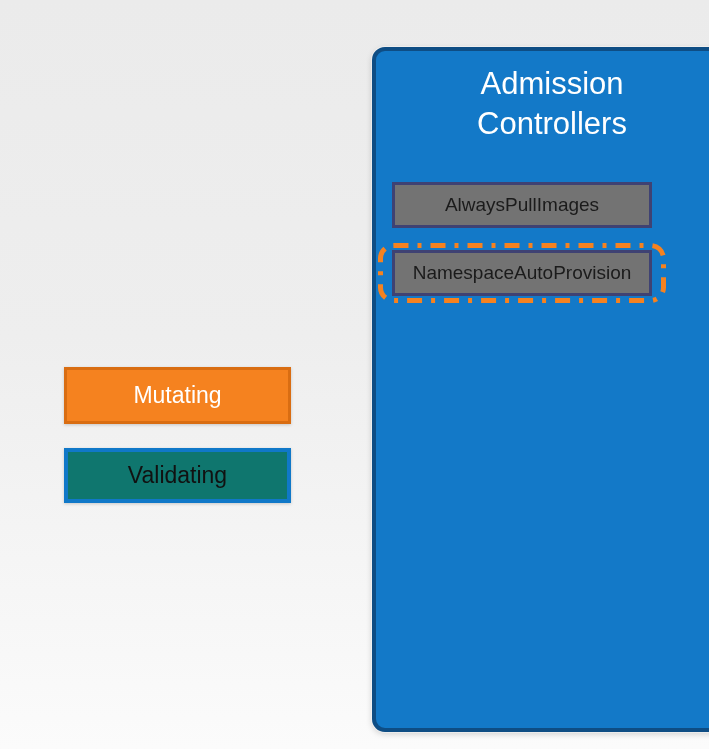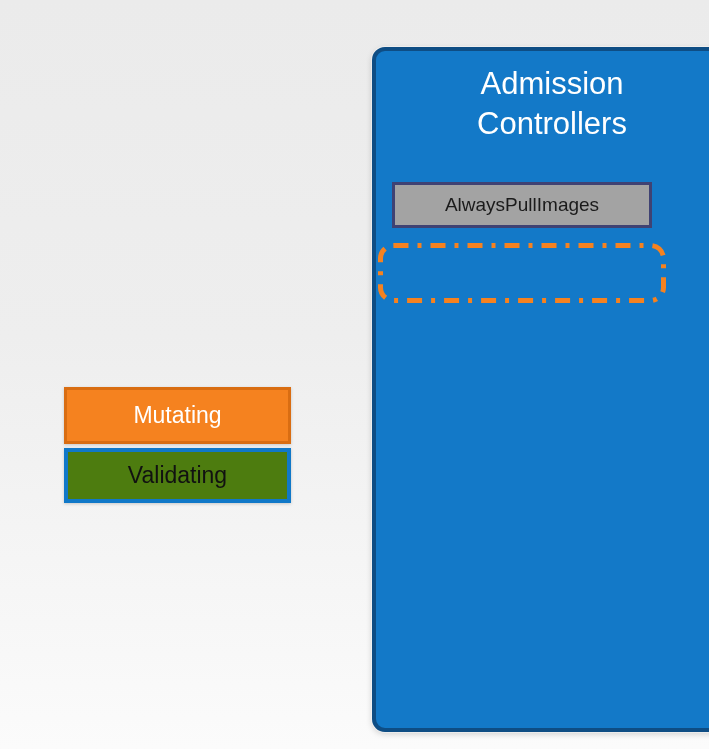--- a/index.html
+++ b/index.html
@@ -26,21 +26,21 @@
     font-size: 31px; line-height: 40px;
   }
   .panel-title span { display: inline-block; width: 210px; }
 
   .controllers {
     position: absolute; top: 131px; left: 0; width: 292px;
     display: flex; flex-direction: column; align-items: center;
   }
   .ctrl-box {
     width: 260px; height: 46px; box-sizing: border-box;
-    background: #a3a3a3;
+    background: #737373;
     border: 3px solid #3f4273;
     display: flex; align-items: center; justify-content: center;
     font-size: 19px; color: #1b1b1b;
     text-align: center; white-space: nowrap;
   }
   .mb { margin-bottom: 22px; }
 
   .dash-wrap {
     position: relative; width: 288px; height: 60px;
     display: flex; align-items: center; justify-content: center;
@@ -51,26 +51,26 @@
   .wrap-validating { margin-bottom: 15px; }
 
   
   .legend-box {
     position: absolute; left: 64px; width: 227px; box-sizing: border-box;
     display: flex; align-items: center; justify-content: center;
     font-size: 23px;
     box-shadow: 0 1px 3px rgba(0,0,0,0.18);
   }
   .legend-mutating {
-    top: 387px; height: 57px;
+    top: 367px; height: 57px;
     background: #f5821f; border: 3px solid #d96d12; color: #ffffff;
   }
   .legend-validating {
     top: 448px; height: 55px;
-    background: #4d7c0f; border: 4px solid #1078c8; color: #111111;
+    background: #0f766e; border: 4px solid #1078c8; color: #111111;
   }
 </style>
 </head>
 <body>
 
 <div class="stage">
 
   <div class="legend-box legend-mutating">
     <span>Mutating</span>
   </div>
@@ -88,20 +88,23 @@
       <div class="ctrl-box mb">
         <span>AlwaysPullImages</span>
       </div>
 
 
 
       <div class="dash-wrap wrap-mutating">
         <svg width="288" height="60">
           <rect x="2.5" y="2.5" width="283" height="55" rx="13" fill="none" stroke="#f58220" stroke-width="5" stroke-dasharray="15 9 4 9"></rect>
         </svg>
+        <div class="ctrl-box">
+          <span>NamespaceAutoProvision</span>
+        </div>
       </div>
 
 
 
     </div>
   </div>
 
 </div>
 
 </body></html>

